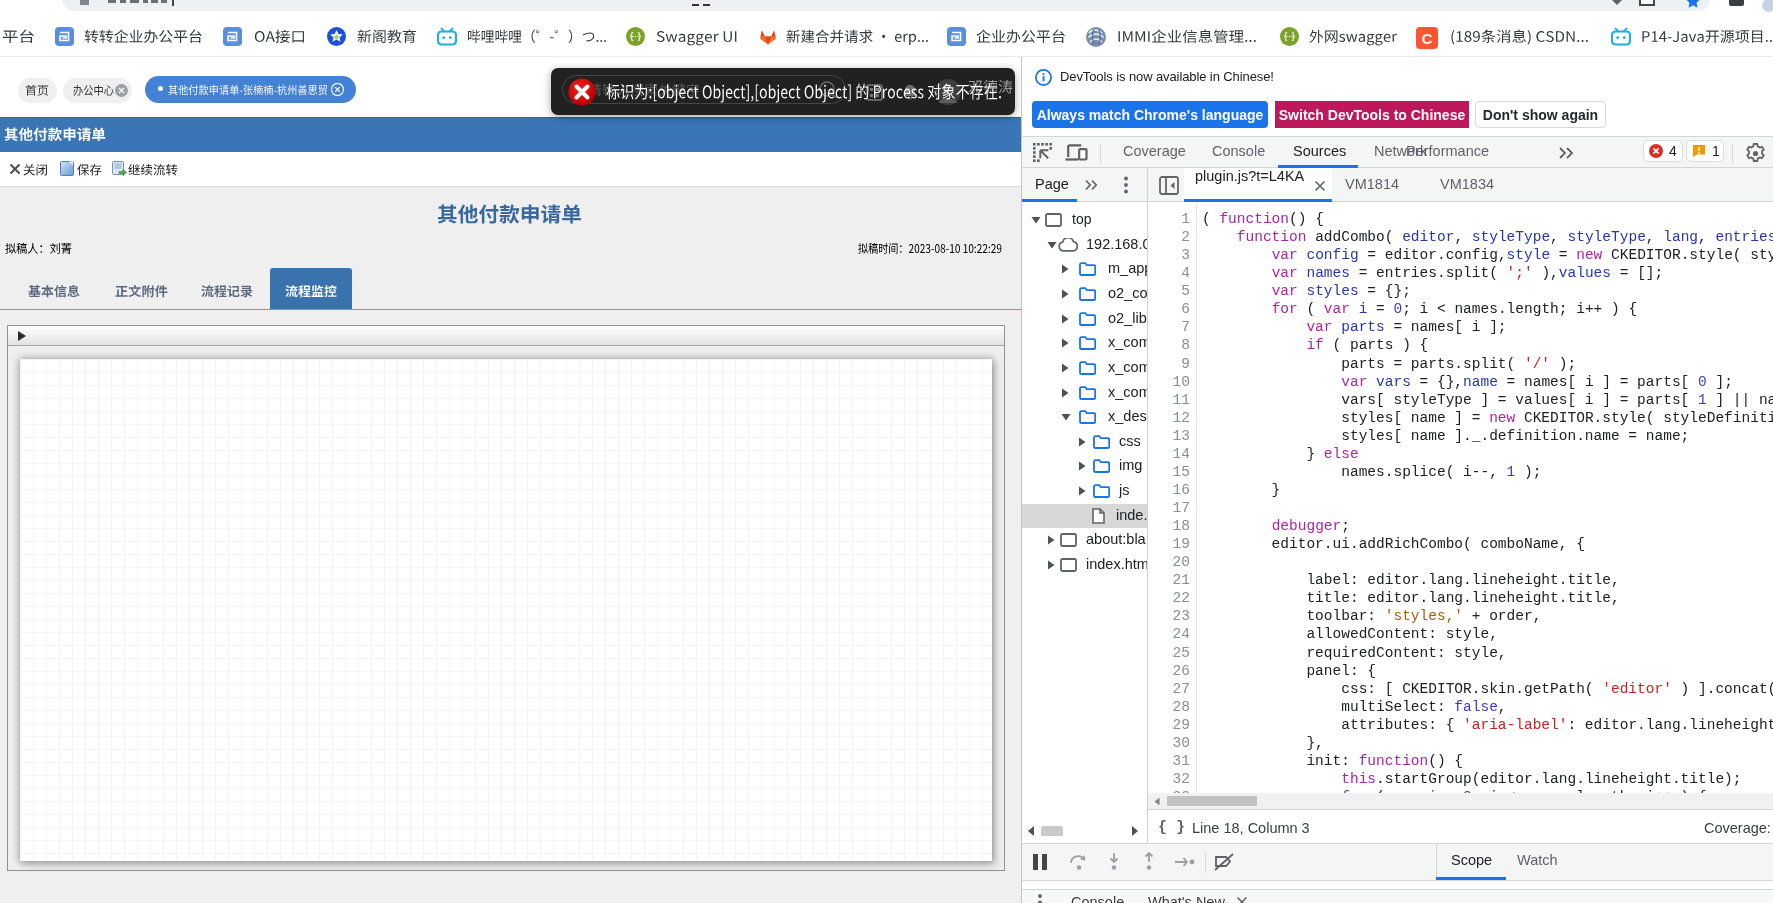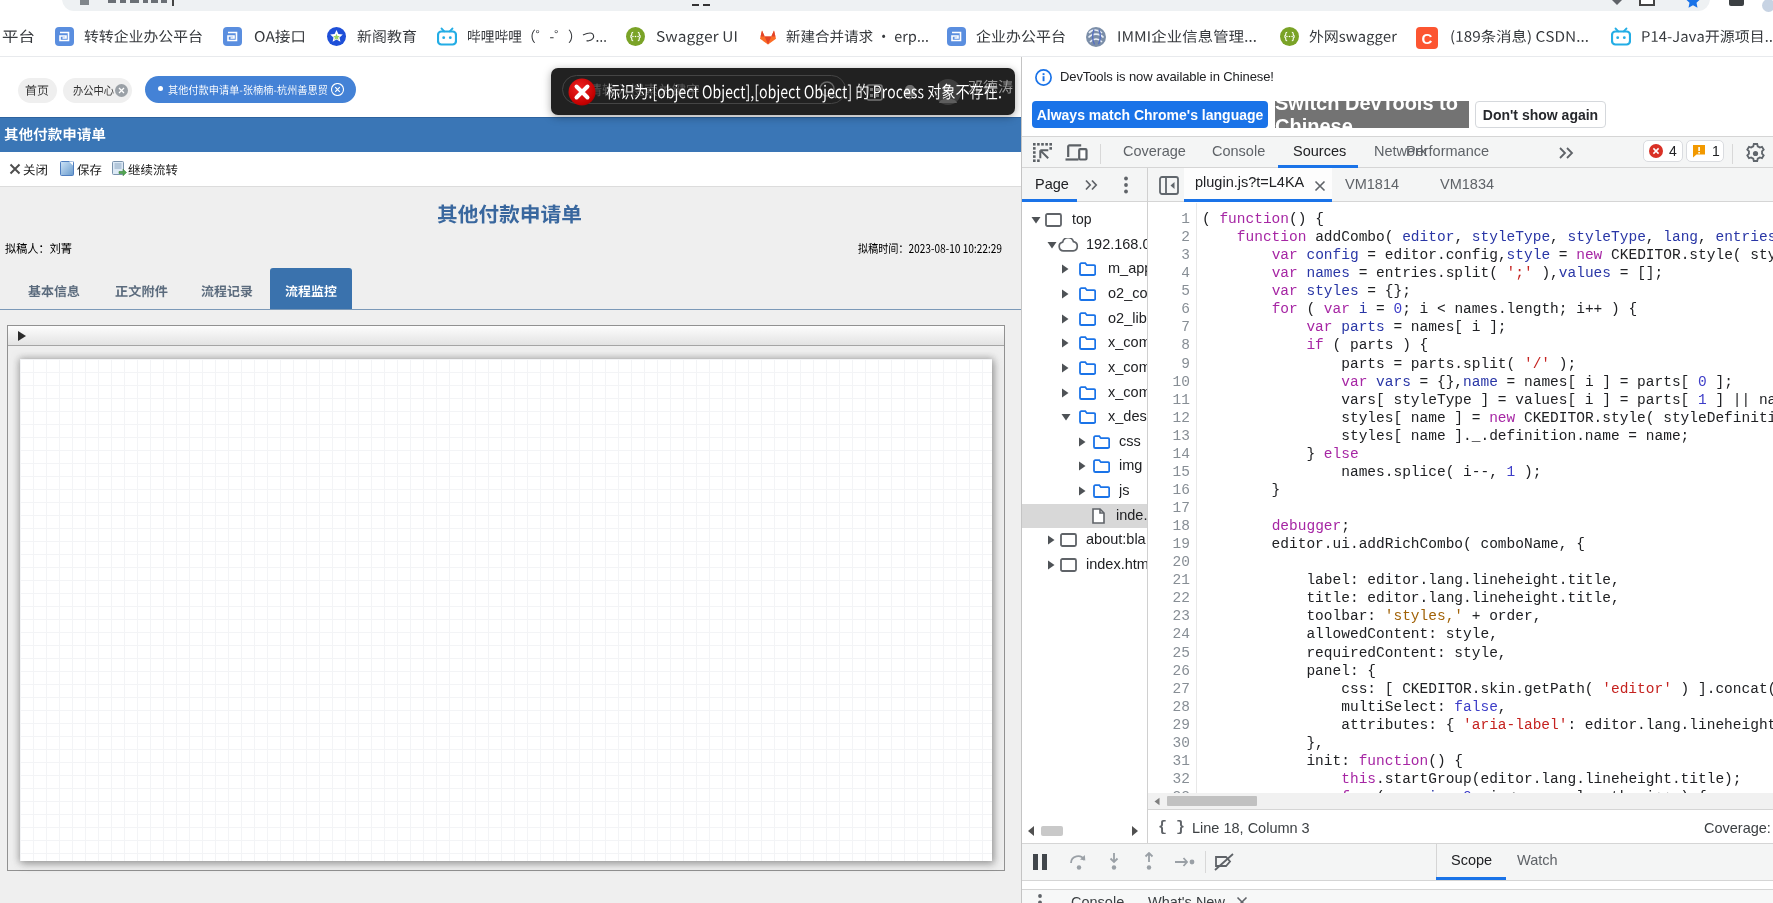--- a/index.html
+++ b/index.html
@@ -248,21 +248,21 @@
   </svg>
 <div class="ab" style="left:1021px;top:57px;width:1px;height:846px;background:#c4c4c4"></div>
 <div class="ab" style="left:1022px;top:57px;width:751px;height:846px;background:#fff"></div>
 <svg class="ab" style="left:1035px;top:69px" width="17" height="17" viewBox="0 0 17 17">
     <circle cx="8.5" cy="8.5" r="7.6" fill="none" stroke="#1a73e8" stroke-width="1.7"></circle>
     <rect x="7.6" y="7.2" width="1.9" height="5" fill="#1a73e8"></rect>
     <rect x="7.6" y="4.2" width="1.9" height="1.9" fill="#1a73e8"></rect>
   </svg>
 <div class="ab" style="left:1060px;top:69px;width:300px;height:17px;font-size:13px;color:#202124;letter-spacing:-0.1px">DevTools is now available in Chinese!</div>
 <div class="ab" style="left:1032px;top:101px;width:236px;height:27px;border-radius:4px;font-size:14px;font-weight:bold;display:flex;align-items:center;justify-content:center;background:#1a73e8;color:#fff">Always match Chrome's language</div>
-<div class="ab" style="left:1275px;top:101px;width:194px;height:27px;border-radius:0;font-size:20px;font-weight:bold;display:flex;align-items:center;justify-content:center;background:#737373;color:#fff">Switch DevTools to Chinese</div>
+<div class="ab" style="left:1275px;top:101px;width:194px;height:27px;border-radius:0;font-size:14px;font-weight:bold;display:flex;align-items:center;justify-content:center;background:#be185d;color:#fff">Switch DevTools to Chinese</div>
 <div class="ab" style="left:1475px;top:101px;width:131px;height:27px;border-radius:4px;font-size:14px;font-weight:bold;display:flex;align-items:center;justify-content:center;background:#fff;border:1px solid #d5d8dc;color:#26282c">Don't show again</div>
 <div class="ab" style="left:1022px;top:136px;width:751px;height:1px;background:#d5d5d5"></div>
 <div class="ab" style="left:1022px;top:137px;width:751px;height:31px;background:#f4f5f5;border-bottom:1px solid #d5d5d5"></div>
 <svg class="ab" style="left:1032px;top:142px" width="21" height="21" viewBox="0 0 21 21">
 <g fill="#5c6166">
 <rect x="1" y="1" width="2.6" height="2.6"></rect>
       <rect x="5.1" y="1" width="2.6" height="2.6"></rect>
       <rect x="9.2" y="1" width="2.6" height="2.6"></rect>
       <rect x="13.3" y="1" width="2.6" height="2.6"></rect>
       <rect x="17.4" y="1" width="2.6" height="2.6"></rect>
@@ -318,21 +318,21 @@
     <circle cx="2" cy="9" r="1.9" fill="#5f6368"></circle>
     <circle cx="2" cy="15.5" r="1.9" fill="#5f6368"></circle>
   </svg>
 <div class="ab" style="left:1022px;top:199px;width:55px;height:3px;background:#1a73e8"></div>
 <div class="ab" style="left:1184px;top:168px;width:148px;height:34px;background:#fdfdfd"></div>
 <svg class="ab" style="left:1159px;top:176px" width="20" height="19" viewBox="0 0 20 19">
 <rect x="1" y="1" width="18" height="17" rx="2" fill="none" stroke="#60666c" stroke-width="1.8"></rect>
 <path d="M7 1v17" stroke="#60666c" stroke-width="1.8"></path>
 <path d="M15.5 6l-4 3.5 4 3.5z" fill="#60666c"></path>
   </svg>
-<div class="ab" style="left:1195px;top:174px;font-size:14.5px;color:#202124">plugin.js?t=L4KA</div>
+<div class="ab" style="left:1195px;top:168px;font-size:14.5px;color:#202124">plugin.js?t=L4KA</div>
 <svg class="ab" style="left:1314px;top:180px" width="12" height="12" viewBox="0 0 12 12">
     <path d="M1.5 1.5l9 9M10.5 1.5l-9 9" stroke="#5f6368" stroke-width="1.6"></path>
   </svg>
 <div class="ab" style="left:1184px;top:199px;width:148px;height:3px;background:#1a73e8"></div>
 <div class="ab" style="left:1345px;top:176px;font-size:14.5px;color:#5f6368">VM1814</div>
 <div class="ab" style="left:1440px;top:176px;font-size:14.5px;color:#5f6368">VM1834</div>
 <div class="ab" style="left:1147px;top:168px;width:1px;height:675px;background:#d0d0d0"></div>
 <svg class="ab" style="left:1031px;top:216px" width="10" height="8" viewBox="0 0 10 8">
     <path d="M0.5 1h9L5 7.5z" fill="#4e5256"></path>
   </svg>

